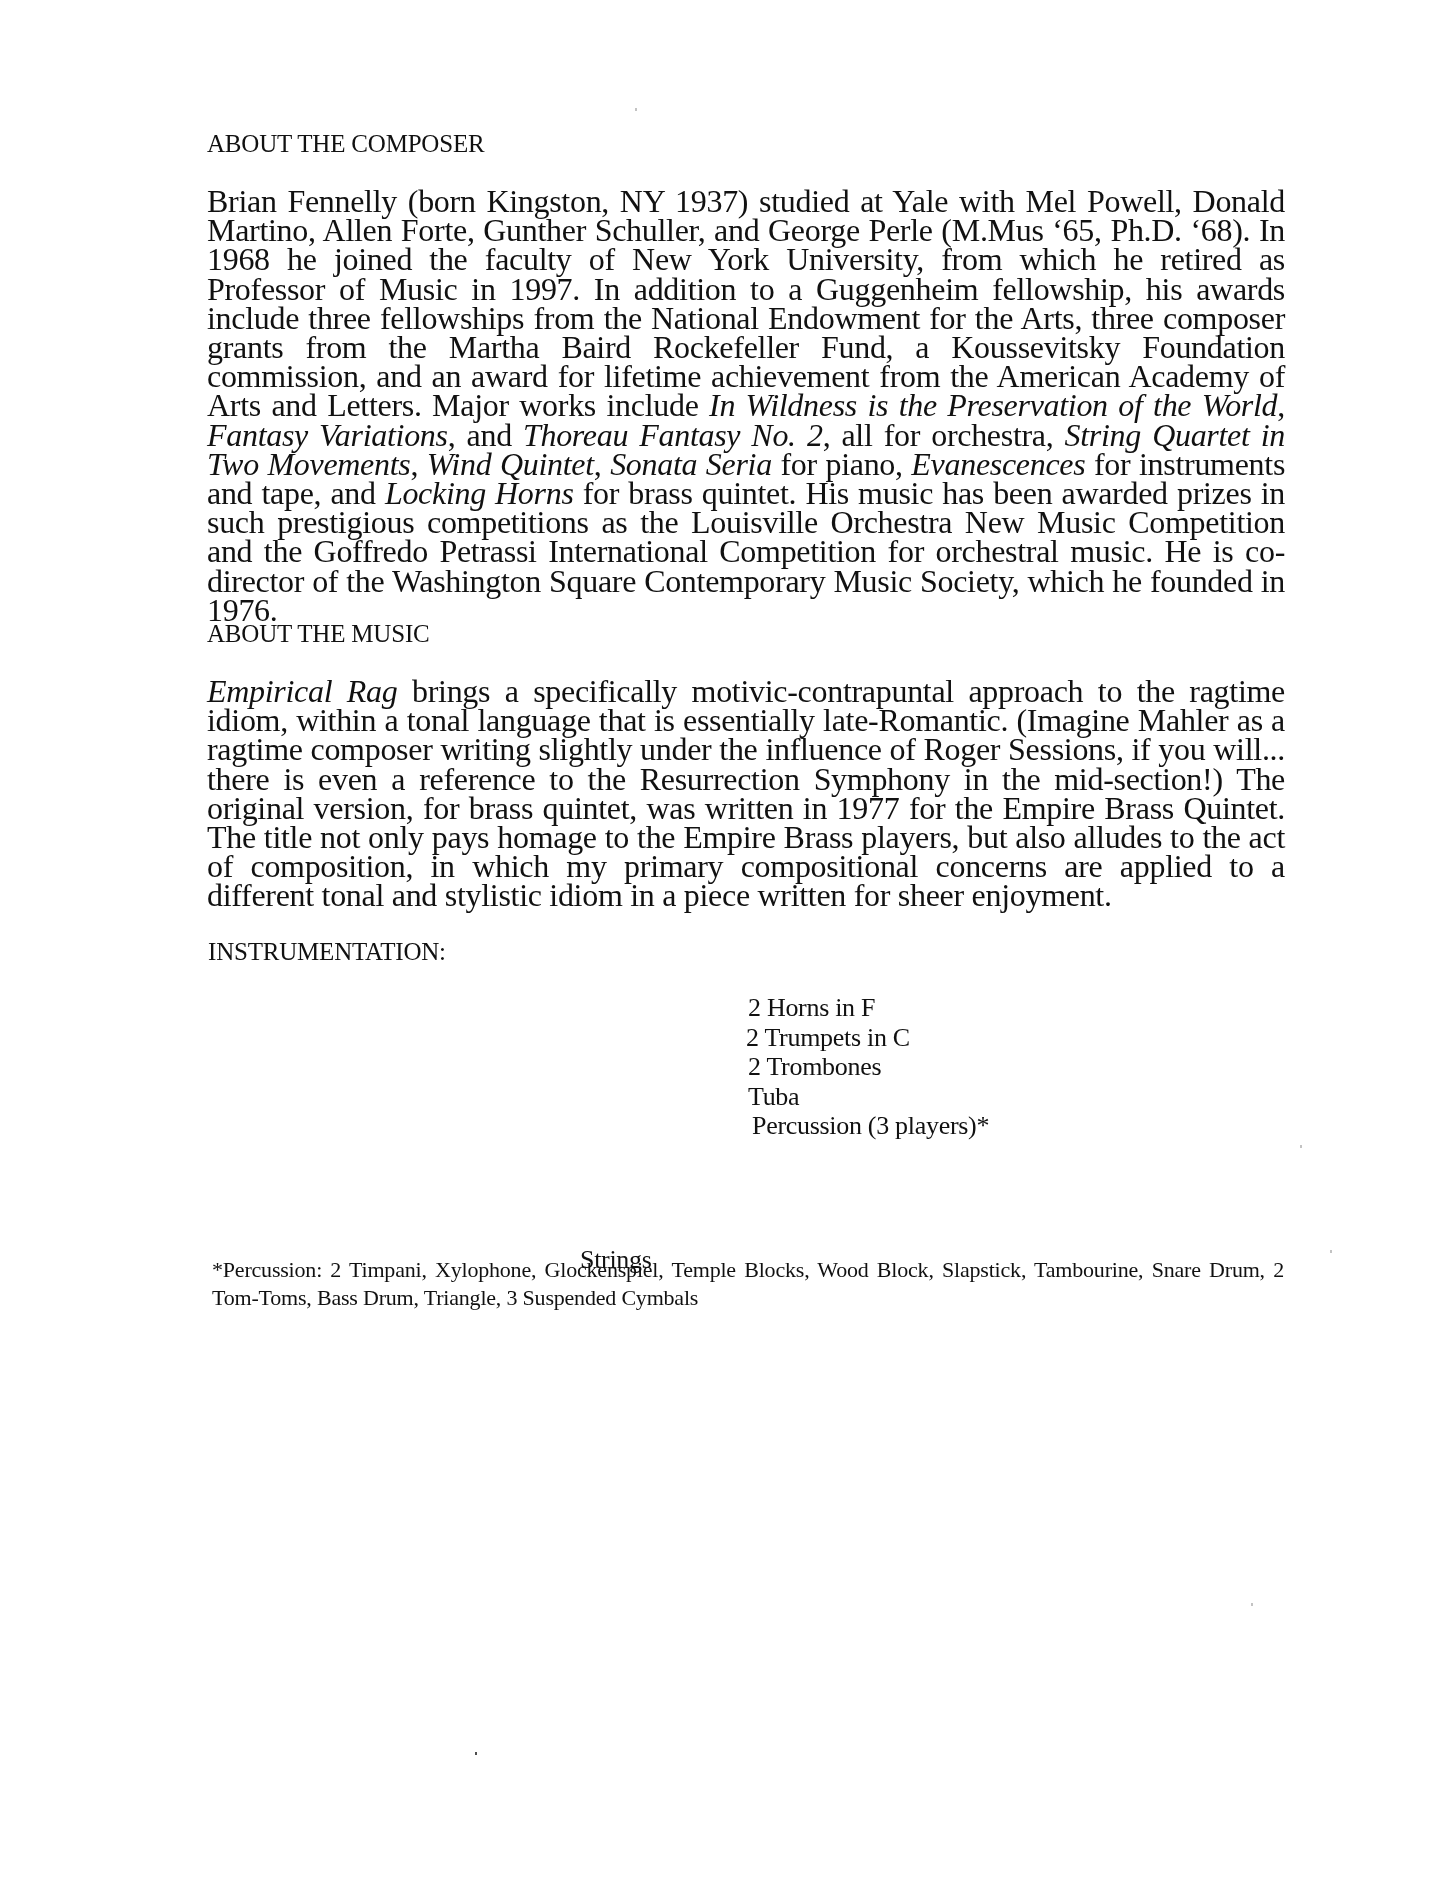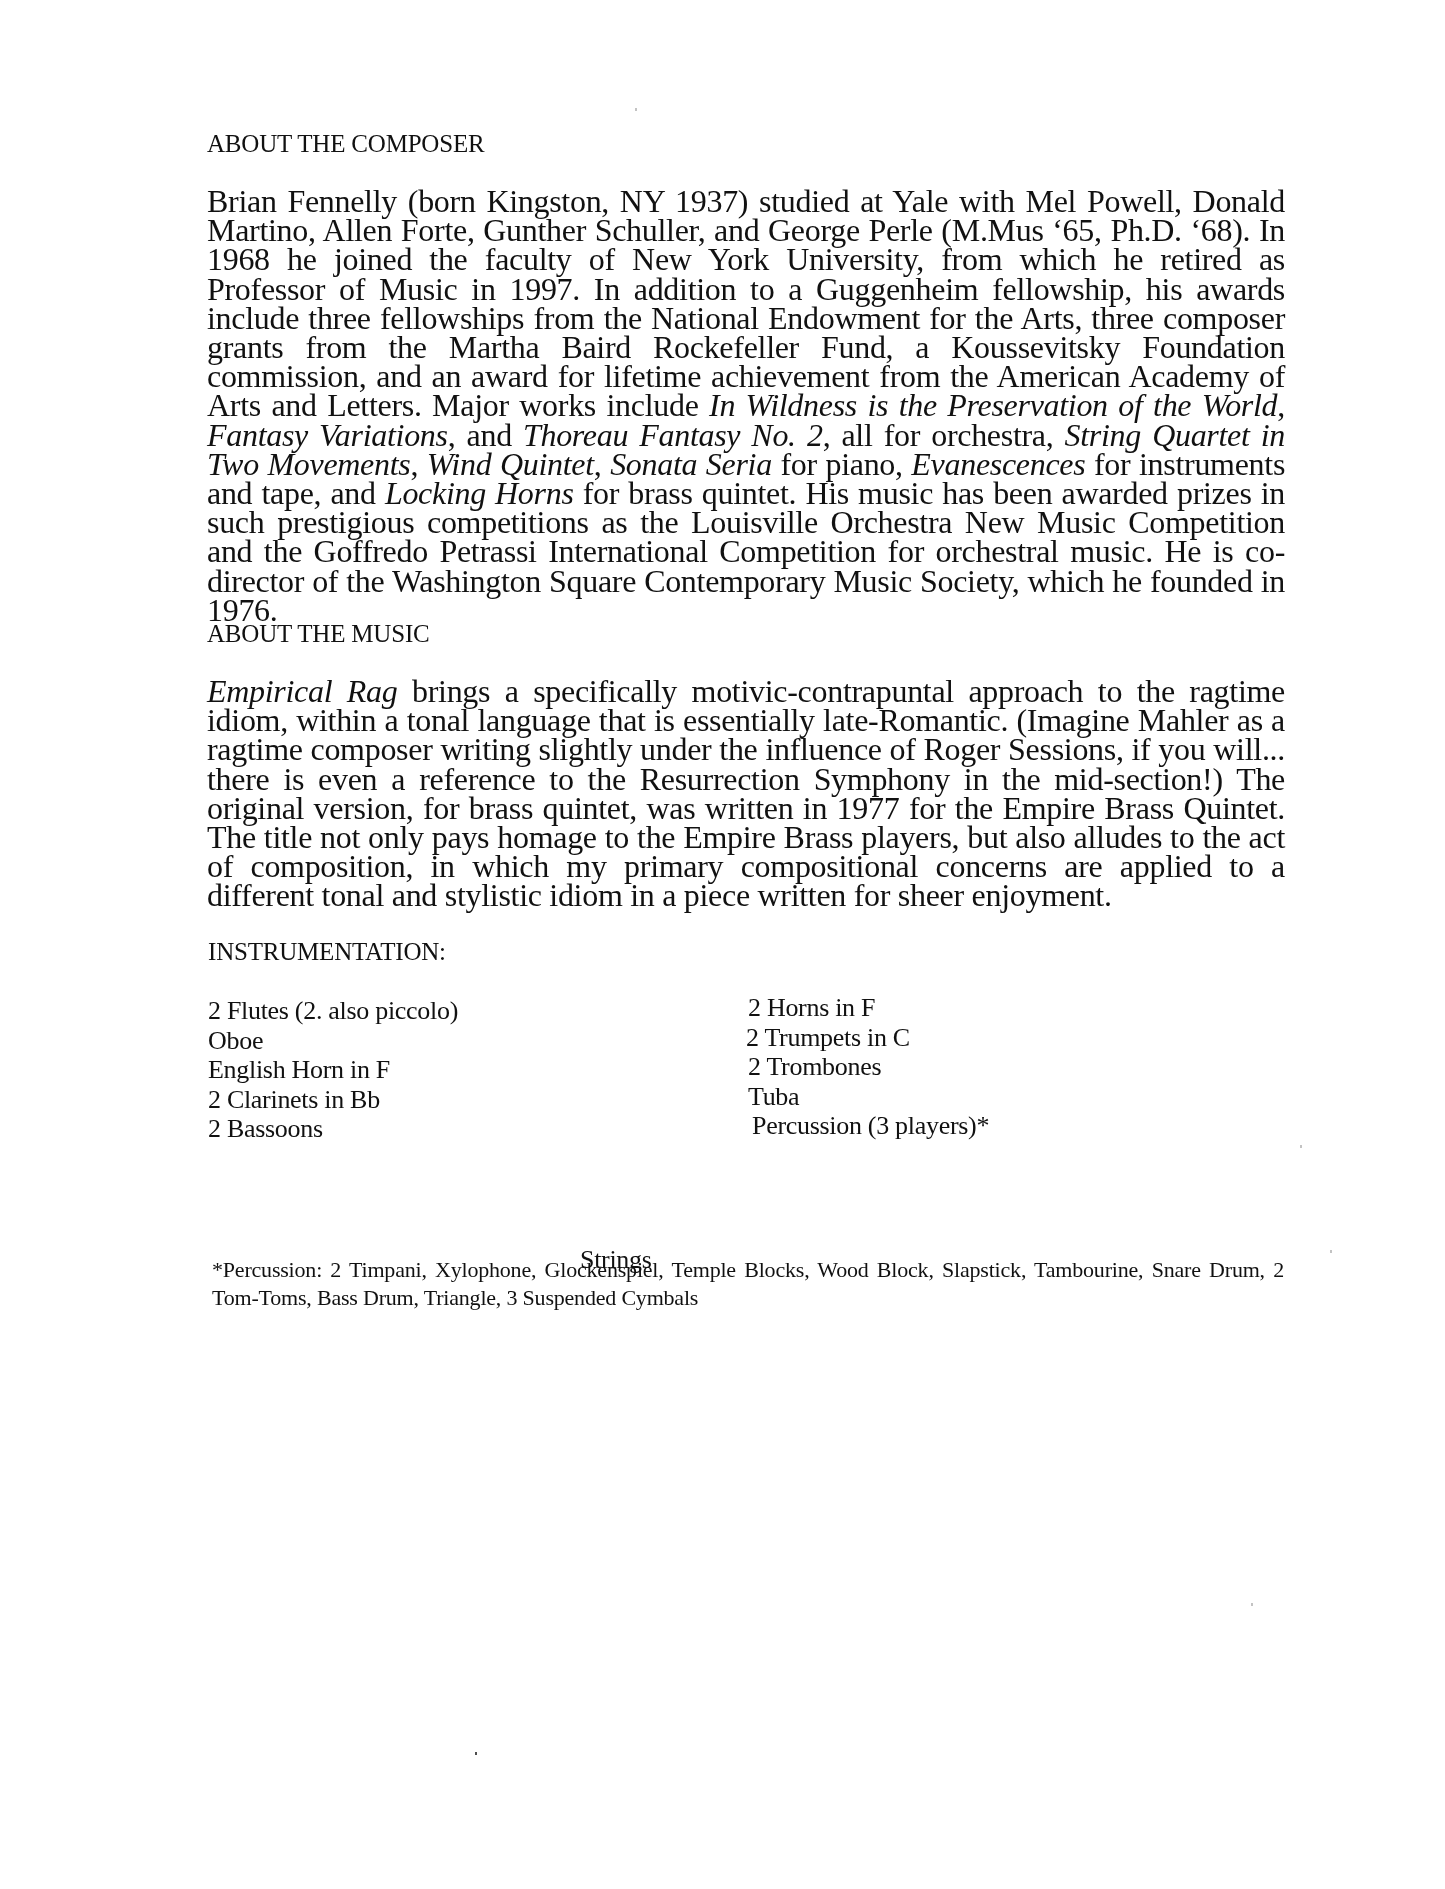--- a/index.html
+++ b/index.html
@@ -36,27 +36,20 @@
 <div class="page">
 
   <h2 class="heading" style="top:130px">ABOUT THE COMPOSER</h2>
   <p class="para" style="top:187px"><span>Brian Fennelly (born Kingston, NY 1937) studied at Yale with Mel Powell, Donald Martino, Allen Forte, Gunther Schuller, and George Perle (M.Mus ‘65, Ph.D. ‘68). In 1968 he joined the faculty of New York University, from which he retired as Professor of Music in 1997. In addition to a Guggenheim fellowship, his awards include three fellowships from the National Endowment for the Arts, three composer grants from the Martha Baird Rockefeller Fund, a Koussevitsky Foundation commission, and an award for lifetime achievement from the American Academy of Arts and Letters. Major works include </span><i>In Wildness is the Preservation of the World</i><span>, </span><i>Fantasy Variations</i><span>, and </span><i>Thoreau Fantasy No. 2</i><span>, all for orchestra, </span><i>String Quartet in Two Movements</i><span>, </span><i>Wind Quintet</i><span>, </span><i>Sonata Seria</i><span> for piano, </span><i>Evanescences</i><span> for instruments and tape, and </span><i>Locking Horns</i><span> for brass quintet. His music has been awarded prizes in such prestigious competitions as the Louisville Orchestra New Music Competition and the Goffredo Petrassi International Competition for orchestral music. He is co-director of the Washington Square Contemporary Music Society, which he founded in 1976.</span></p>
 
   <h2 class="heading" style="top:620px">ABOUT THE MUSIC</h2>
   <p class="para" style="top:677px"><i>Empirical Rag</i><span>  brings a specifically motivic-contrapuntal approach to the ragtime idiom, within a tonal language that is essentially late-Romantic. (Imagine Mahler as a ragtime composer writing slightly under the influence of Roger Sessions, if you will... there is even a reference to the Resurrection Symphony in the mid-section!) The original version, for brass quintet, was written in 1977 for the Empire Brass Quintet. The title not only pays homage to the Empire Brass players, but also alludes to the act of composition, in which my primary compositional concerns are applied to a different tonal and stylistic idiom in a piece written for sheer enjoyment.</span></p>
 
   <h2 class="heading" style="top:938px; left:208px">INSTRUMENTATION:</h2>
 
-  <div class="instr-col" style="left:208px; top:996px">
-    <div>2 Flutes (2. also piccolo)</div>
-    <div>Oboe</div>
-    <div>English Horn in F</div>
-    <div>2 Clarinets in Bb</div>
-    <div>2 Bassoons</div>
-  </div>
 
   <div class="instr-col" style="left:748px; top:993px">
     <div>2 Horns in F</div>
     <div style="margin-left:-2px">2 Trumpets in C</div>
     <div>2 Trombones</div>
     <div>Tuba</div>
     <div style="margin-left:4px">Percussion (3 players)*</div>
   </div>
 
   <div class="strings">Strings</div>

